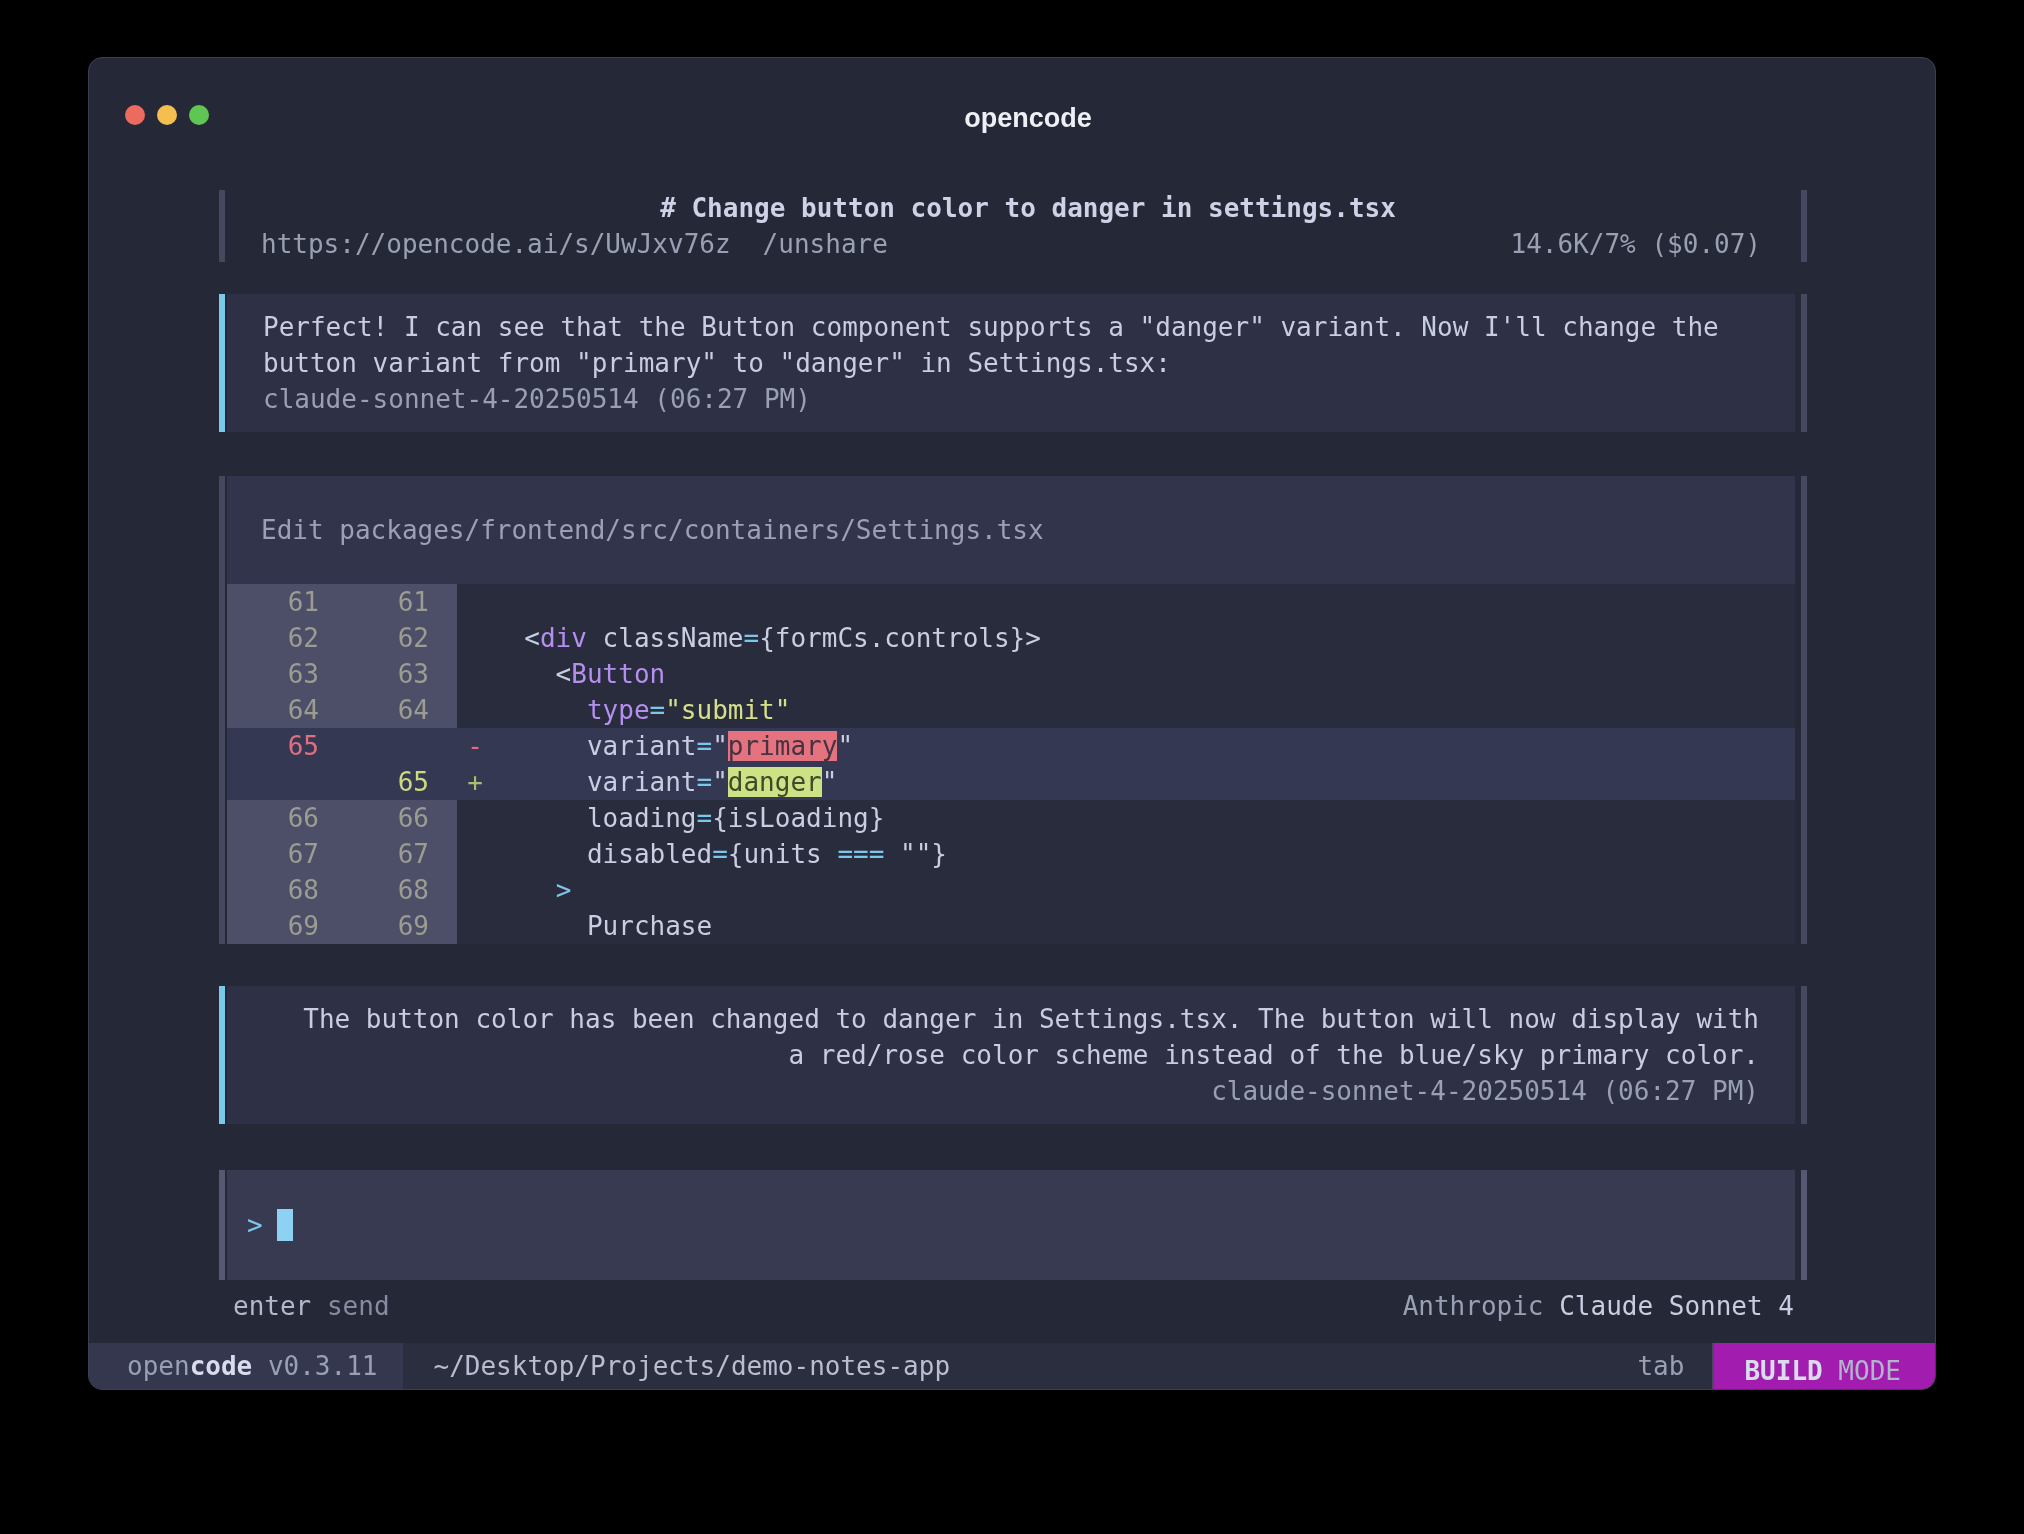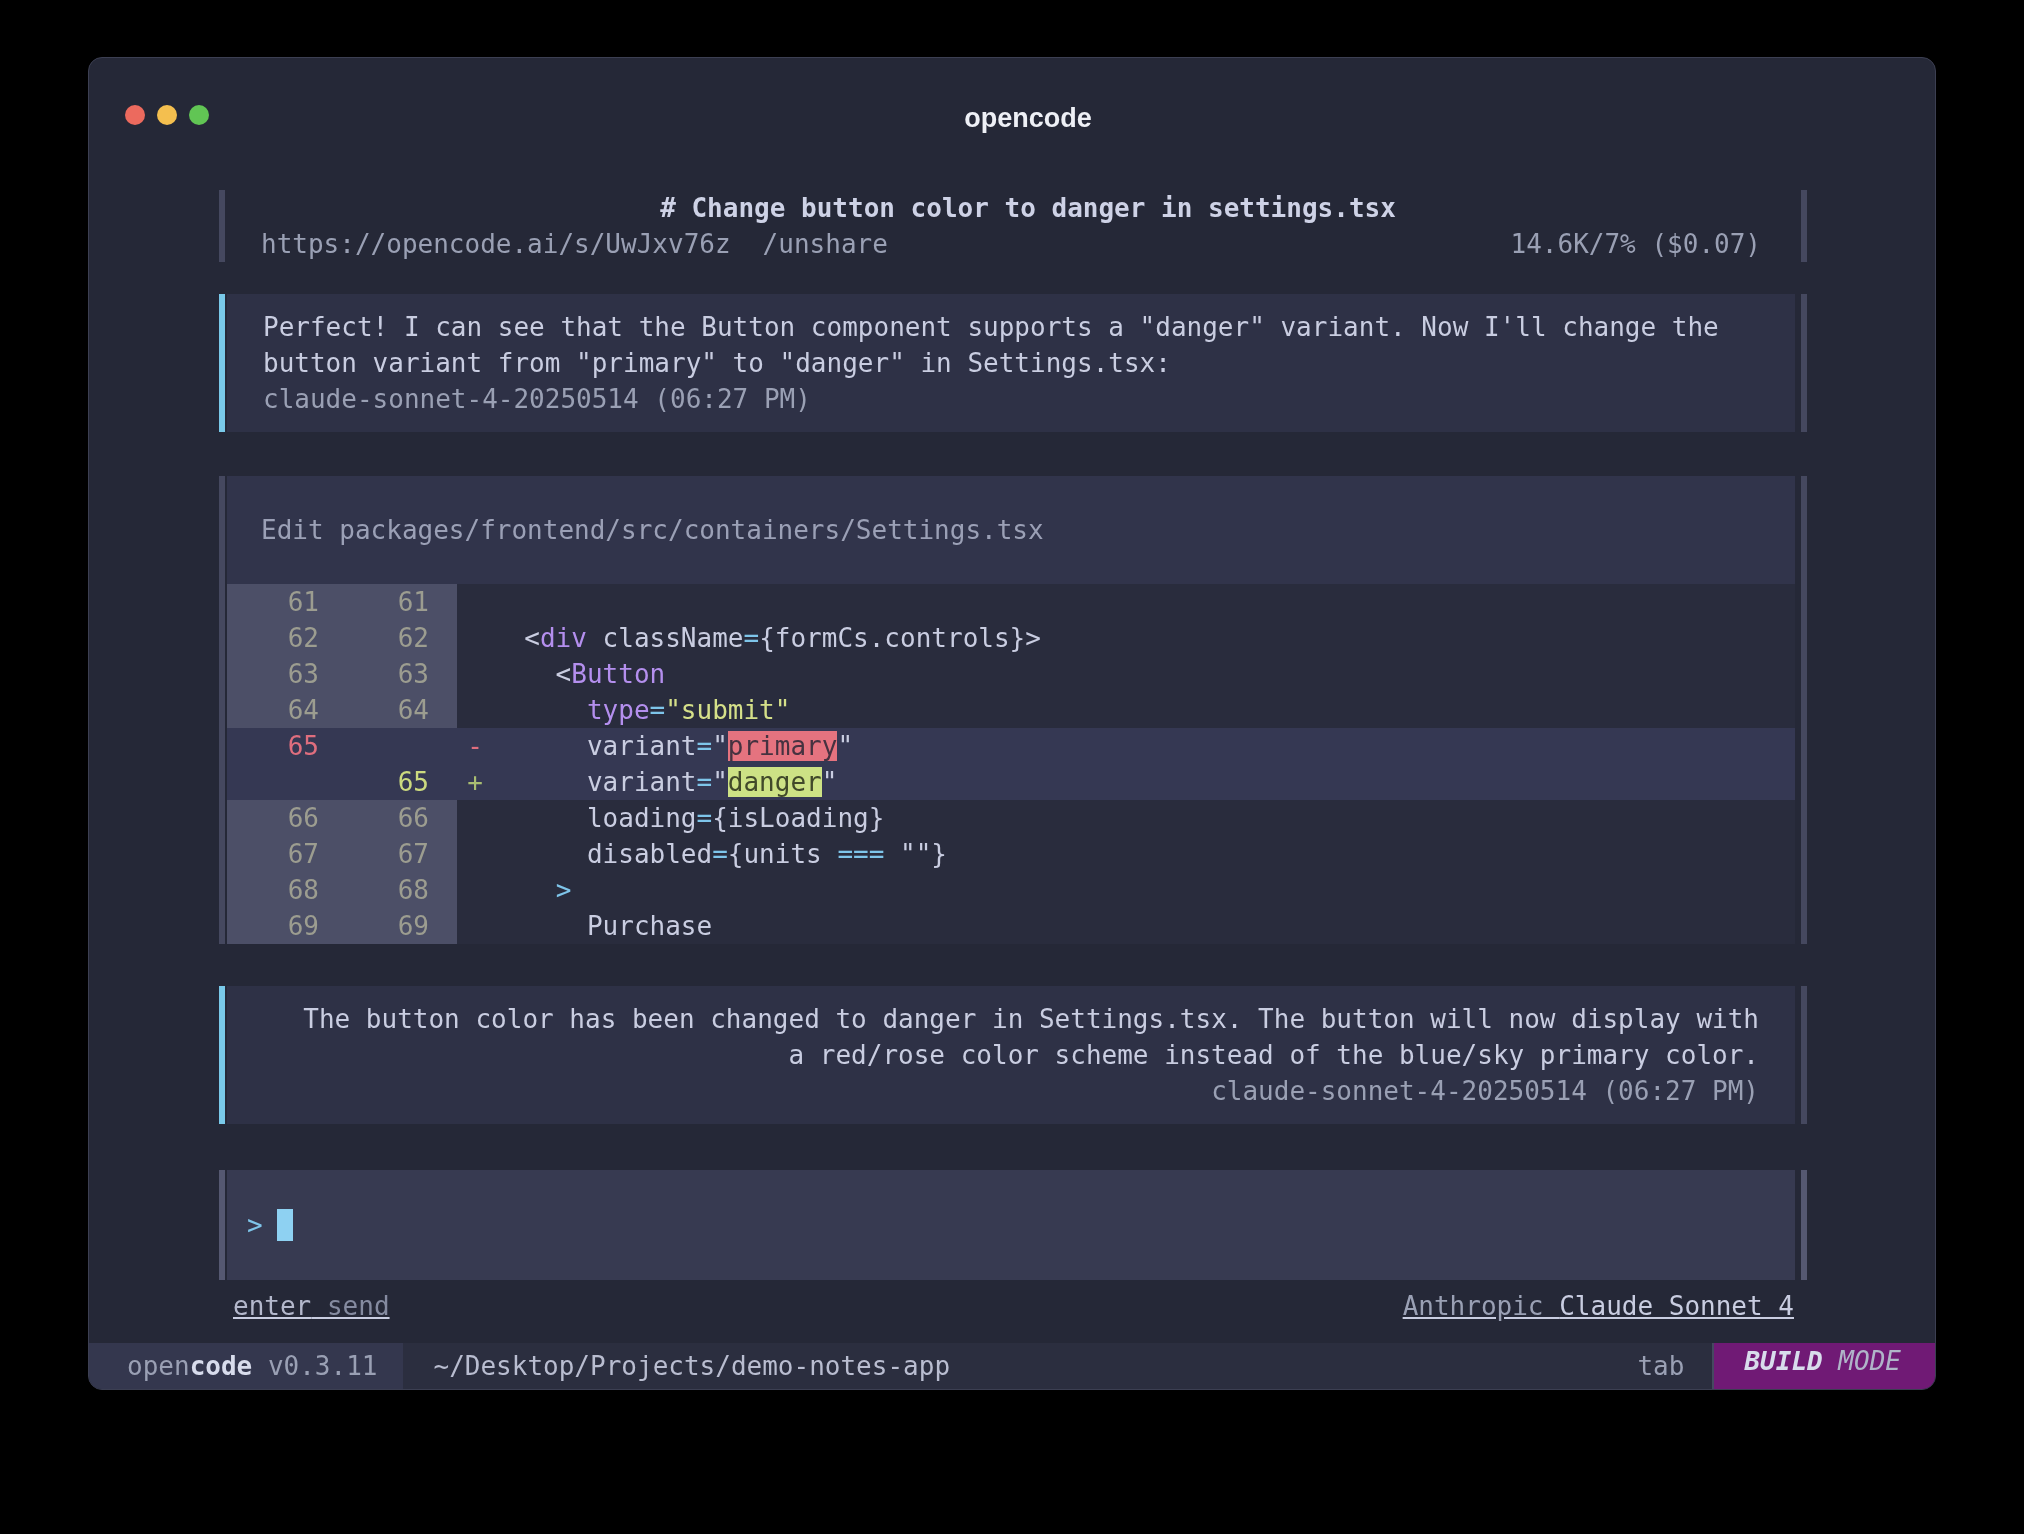--- a/index.html
+++ b/index.html
@@ -80,41 +80,41 @@
 
   
   .input-block { margin-top:46px; height:110px; }
   .input-block .vbar { background:#555871; }
   .input-block .block-body { background:#373a51; padding:37px 0 0 20px; }
   .prompt-line { display:flex; align-items:center; }
   .prompt-char { color:#7ec5ea; }
   .cursor { display:inline-block; width:16px; height:32px; background:#8ed1f2; margin-left:14px; }
 
   
-  .hints { display:flex; margin:8px 141px 12px 144px;text-decoration:underline; }
+  .hints { display:flex; margin:8px 141px 12px 144px; }
   .hint-key { color:#b4b8cc; white-space:pre; }
   .hint-action { color:#858ba0; white-space:pre; }
   .hints-spacer { flex:1; }
   .model-provider { color:#9aa0b4; white-space:pre; }
   .model-name { color:#c9cde1; white-space:pre; }
 
   
   .statusbar {
     margin-top:auto; height:46px; background:#2b2e3f;
     display:flex; align-items:stretch; flex-shrink:0; white-space:pre;
   }
   .seg-app { background:#34374e; display:flex; align-items:center; padding:0 26px 0 38px; }
   .app-open { color:#9aa0b4; }
   .app-code { color:#d8dcec; font-weight:bold; }
   .app-version { color:#9aa0b4; }
   .seg-cwd { display:flex; align-items:center; margin-left:30px; color:#b9bdd0; }
   .sb-spacer { flex:1; }
   .seg-tab { display:flex; align-items:center; color:#9aa0b4; padding-right:28px; }
   .sb-divider { width:2px; background:#464960; }
-  .seg-mode { background:#701a75; display:flex; align-items:flex-start; padding:0 34px 0 30px;font-style:italic; }
+  .seg-mode { background:#a21caf; display:flex; align-items:flex-end; padding:0 34px 0 30px; }
   .mode-bold { color:#d8dcec; font-weight:bold; }
   .mode-rest { color:#b0b5c9; }
 </style>
 </head>
 <body>
 
 <div class="window">
 
   <div class="titlebar">
     <div class="lights">

